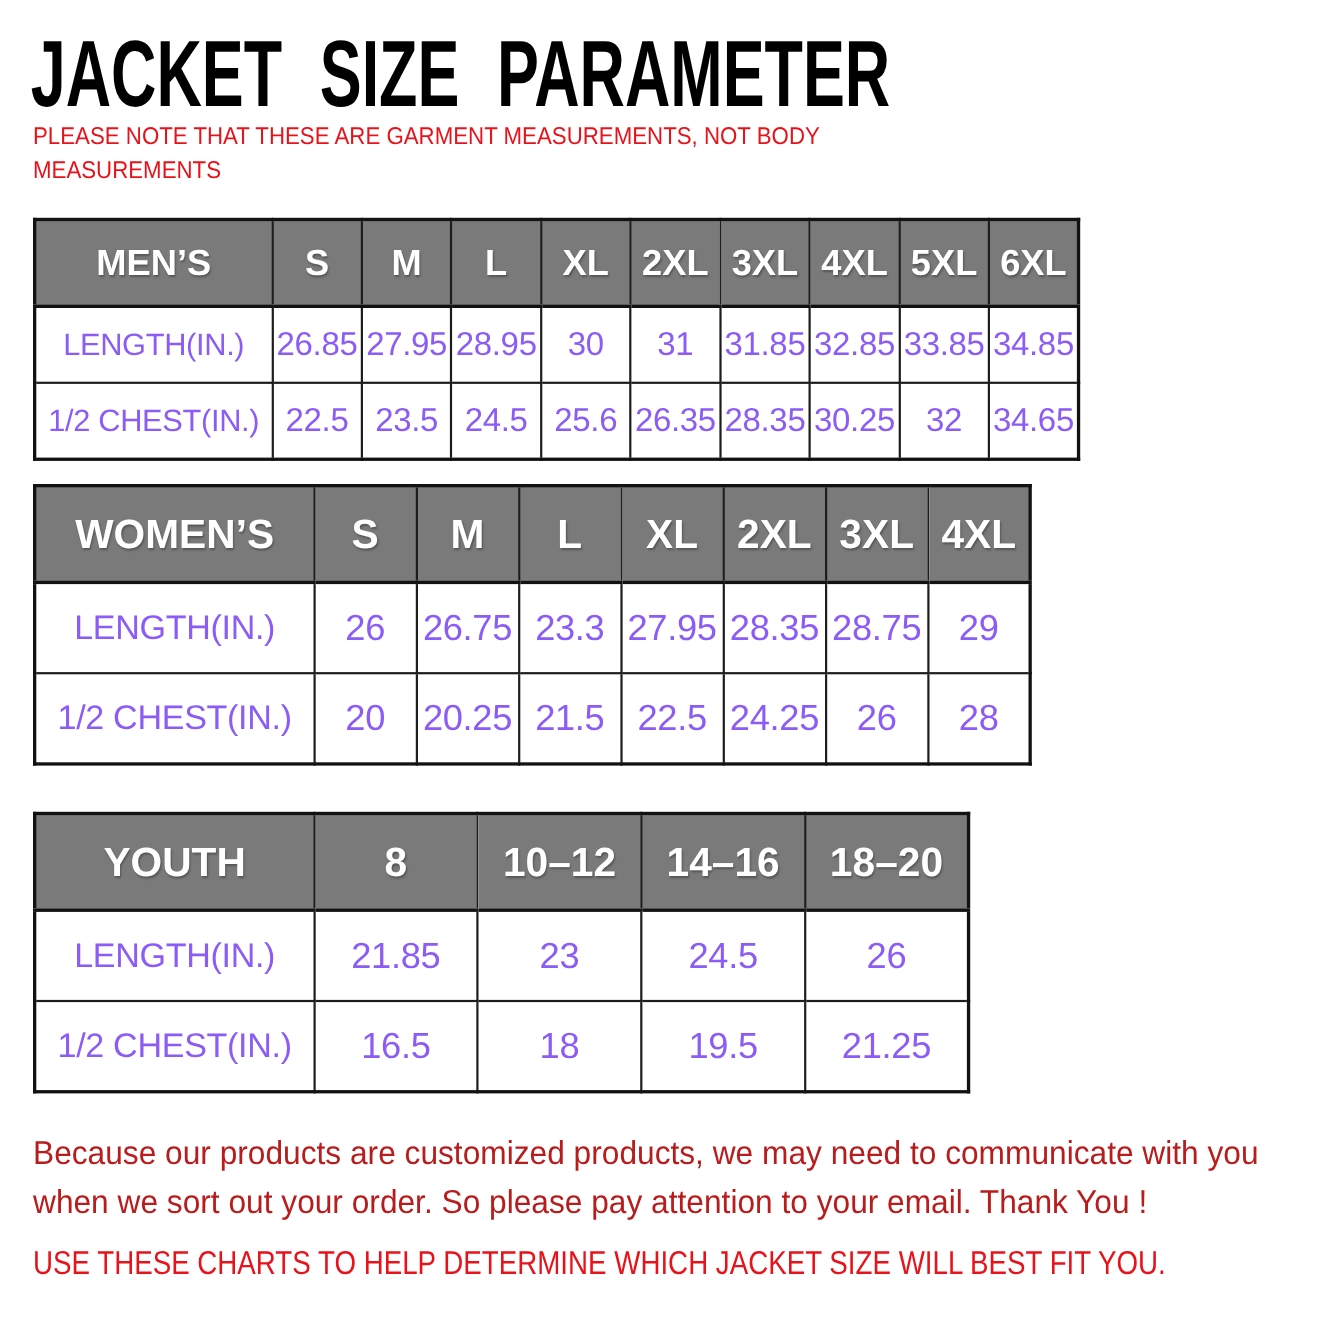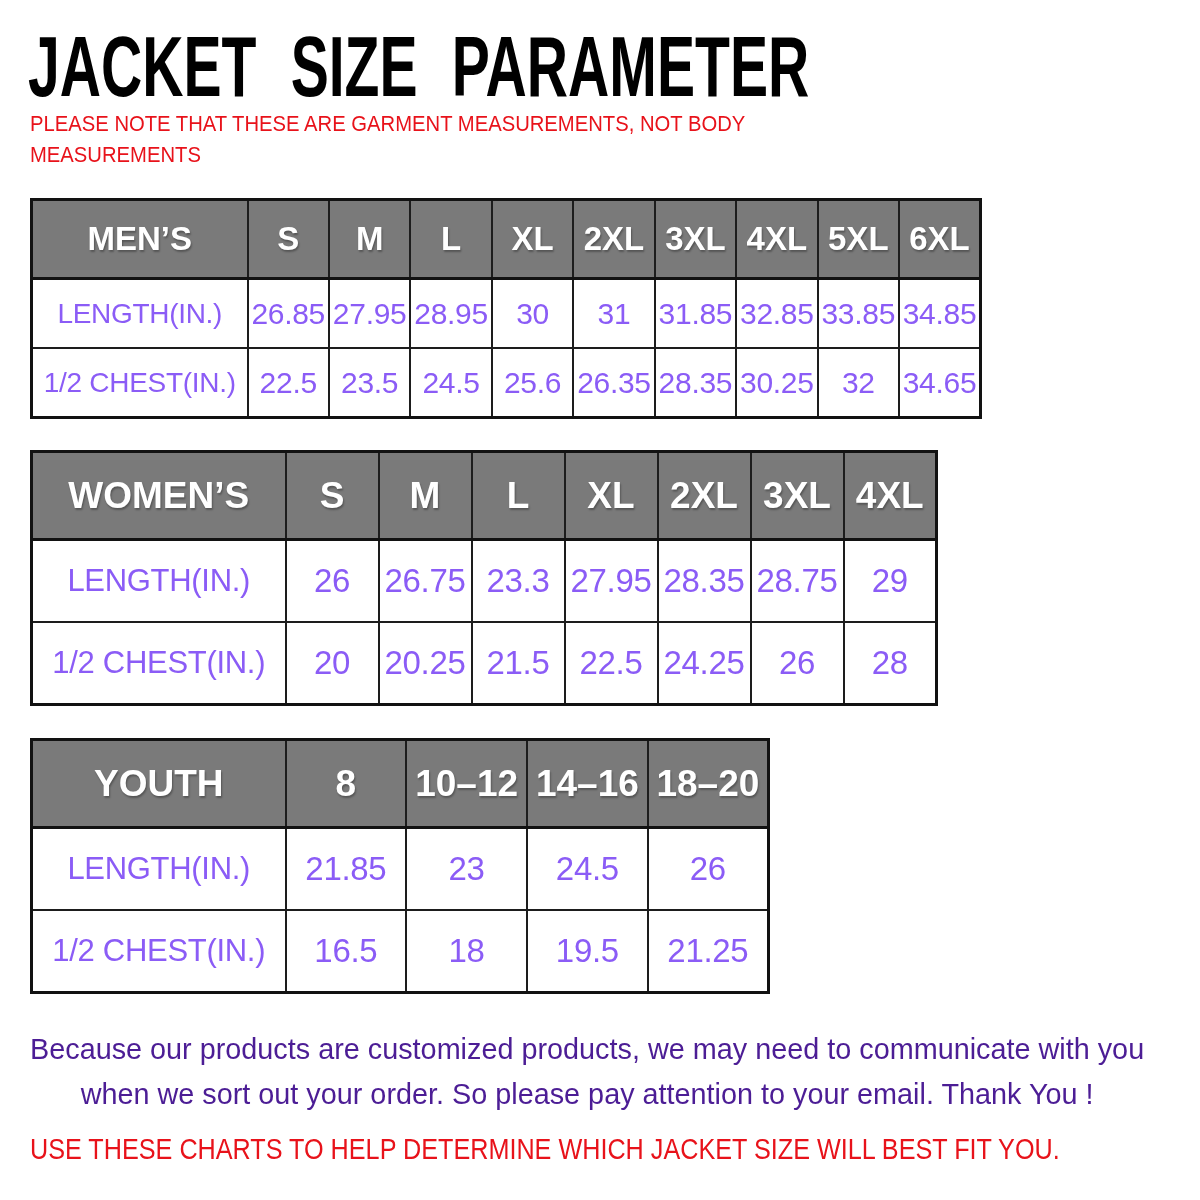--- a/index.html
+++ b/index.html
@@ -54,28 +54,28 @@
   .size-table td { color: #8b5cf6; letter-spacing: -0.3px; text-align: center; }
 
   
   .tbl-mens { left: 30px; top: 198px; width: 952px; }
   .tbl-mens th { height: 76px; font-size: 33px; }
   .tbl-mens td { height: 67px; font-size: 30px; }
   .tbl-mens td.row-label { font-size: 28px; }
   .tbl-mens col.first { width: 216px; }
 
   
-  .tbl-womens { left: 30px; top: 450px; width: 908px; border-radius: 24px; }
+  .tbl-womens { left: 30px; top: 440px; width: 908px; border-radius: 24px; }
   .tbl-womens th { height: 85px; font-size: 37px; }
   .tbl-womens td { height: 80px; font-size: 33px; }
   .tbl-womens td.row-label { font-size: 31px; }
   .tbl-womens col.first { width: 254px; }
 
   
-  .tbl-youth { left: 30px; top: 738px; width: 740px; }
+  .tbl-youth { left: 30px; top: 738px; width: 852px; }
   .tbl-youth th { height: 85px; font-size: 37px; }
   .tbl-youth td { height: 80px; font-size: 33px; }
   .tbl-youth td.row-label { font-size: 31px; }
   .tbl-youth col.first { width: 254px; }
 
   
   .footer-para {
     position: absolute; left: 30px; top: 1026px; margin: 0;
     font-size: 30px; line-height: 1.5; font-weight: normal;
   }
@@ -229,21 +229,21 @@
           <td class="row-label">1/2 CHEST(IN.)</td>
           <td class="value-cell">16.5</td>
           <td class="value-cell">18</td>
           <td class="value-cell">19.5</td>
           <td class="value-cell">21.25</td>
         </tr>
       </tbody>
     </table>
   </div>
 
-<p class="footer-para" style="color: #4c1d95; text-align: center;">
+<p class="footer-para" style="color: #b91c1c;">
   <span class="squeeze">
     <span class="red-line">Because our products are customized products, we may need to communicate with you</span>
     <span class="red-line">when we sort out your order. So please pay attention to your email. Thank You !</span>
   </span>
 </p>
 
 <p class="fit-line" style="color: rgb(232, 18, 26);">
   <span class="squeeze">
     <span class="red-line">USE THESE CHARTS TO HELP DETERMINE WHICH JACKET SIZE WILL BEST FIT YOU.</span>
   </span>

